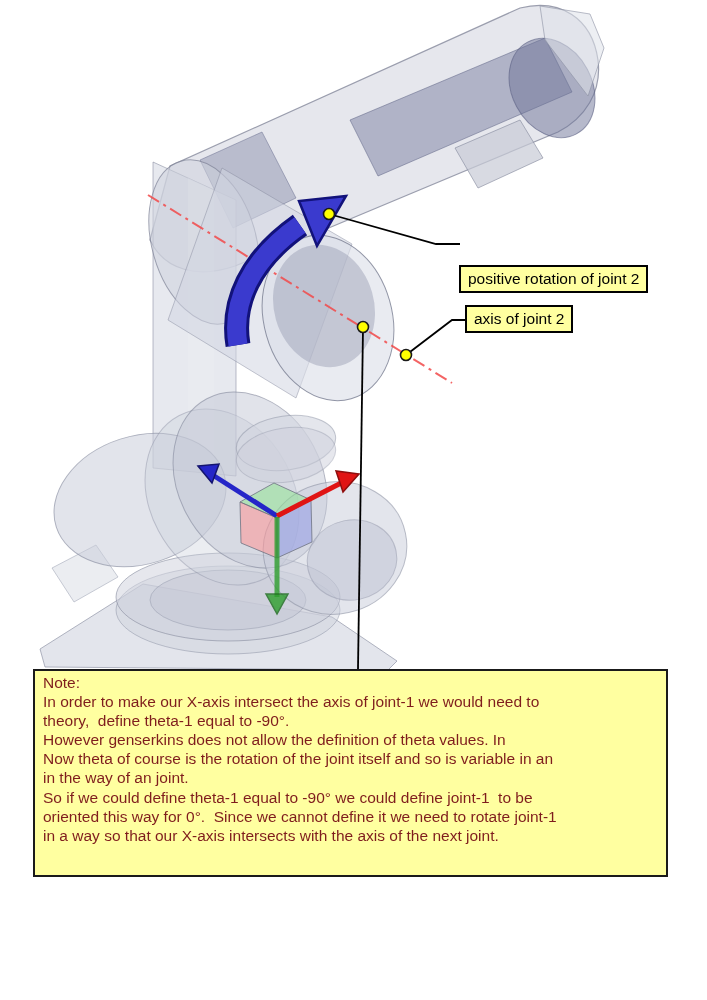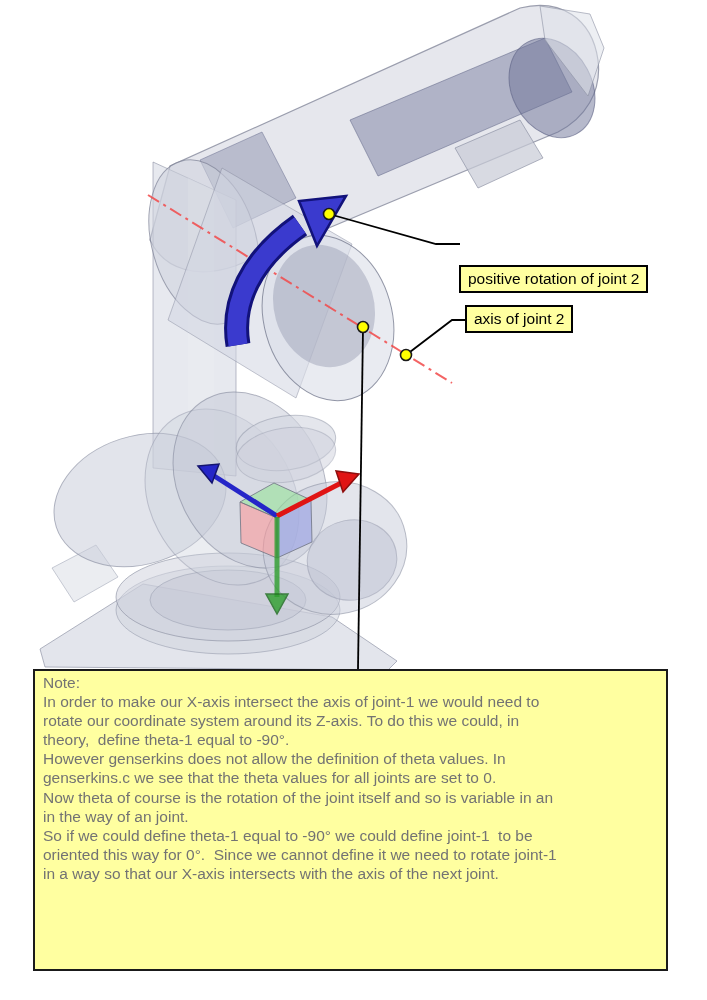--- a/index.html
+++ b/index.html
@@ -8,23 +8,23 @@
     font-family:"Liberation Sans", sans-serif;
   }
   svg{position:absolute;left:0;top:0;}
   .callout{
     position:absolute;border:2px solid #000;padding:2px 7px 3px 7px;
     font-size:15.5px;color:#000;white-space:nowrap;line-height:1.25;
   }
   .callout1{left:459px;top:229px;}
   .callout2{left:465px;top:305px;}
   .note-box{
-    position:absolute;left:33px;top:669px;width:635px;height:302px;
+    position:absolute;left:33px;top:669px;width:635px;height:208px;
     border:2px solid #1a1a1a;box-sizing:border-box;padding:2px 6px 0 8px;
-    font-size:15.5px;color:#737373;overflow:hidden;
+    font-size:15.5px;color:#7f1d1d;overflow:hidden;
   }
   .note-line{white-space:pre;line-height:19.1px;}
 </style>
 </head>
 <body>
 
 <div class="canvas">
 
   <svg width="707" height="1000" viewBox="0 0 707 1000">
 
@@ -100,24 +100,22 @@
     <span>positive rotation of joint 2</span>
   </div>
 
   <div class="callout callout2" style="background-color: rgb(255, 255, 160);">
     <span>axis of joint 2</span>
   </div>
 
   <div class="note-box" style="background-color: rgb(255, 255, 160);">
     <div class="note-line">Note:</div>
     <div class="note-line">In order to make our X-axis intersect the axis of joint-1 we would need to</div>
-    <div class="note-line">rotate our coordinate system around its Z-axis. To do this we could, in</div>
     <div class="note-line">theory,  define theta-1 equal to -90°.</div>
     <div class="note-line">However genserkins does not allow the definition of theta values. In</div>
-    <div class="note-line">genserkins.c we see that the theta values for all joints are set to 0.</div>
     <div class="note-line">Now theta of course is the rotation of the joint itself and so is variable in an</div>
     <div class="note-line">in the way of an joint.</div>
     <div class="note-line">So if we could define theta-1 equal to -90° we could define joint-1  to be</div>
     <div class="note-line">oriented this way for 0°.  Since we cannot define it we need to rotate joint-1</div>
     <div class="note-line">in a way so that our X-axis intersects with the axis of the next joint.</div>
   </div>
 
 </div>
 
 </body></html>

